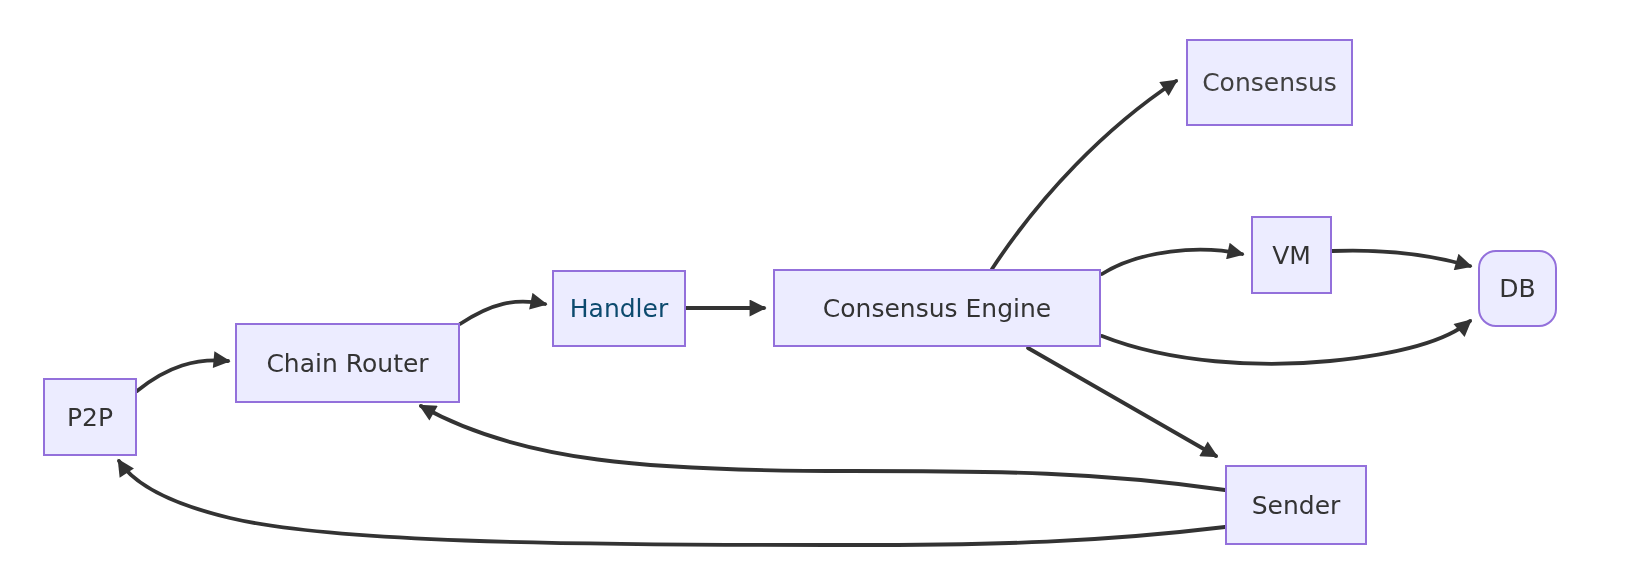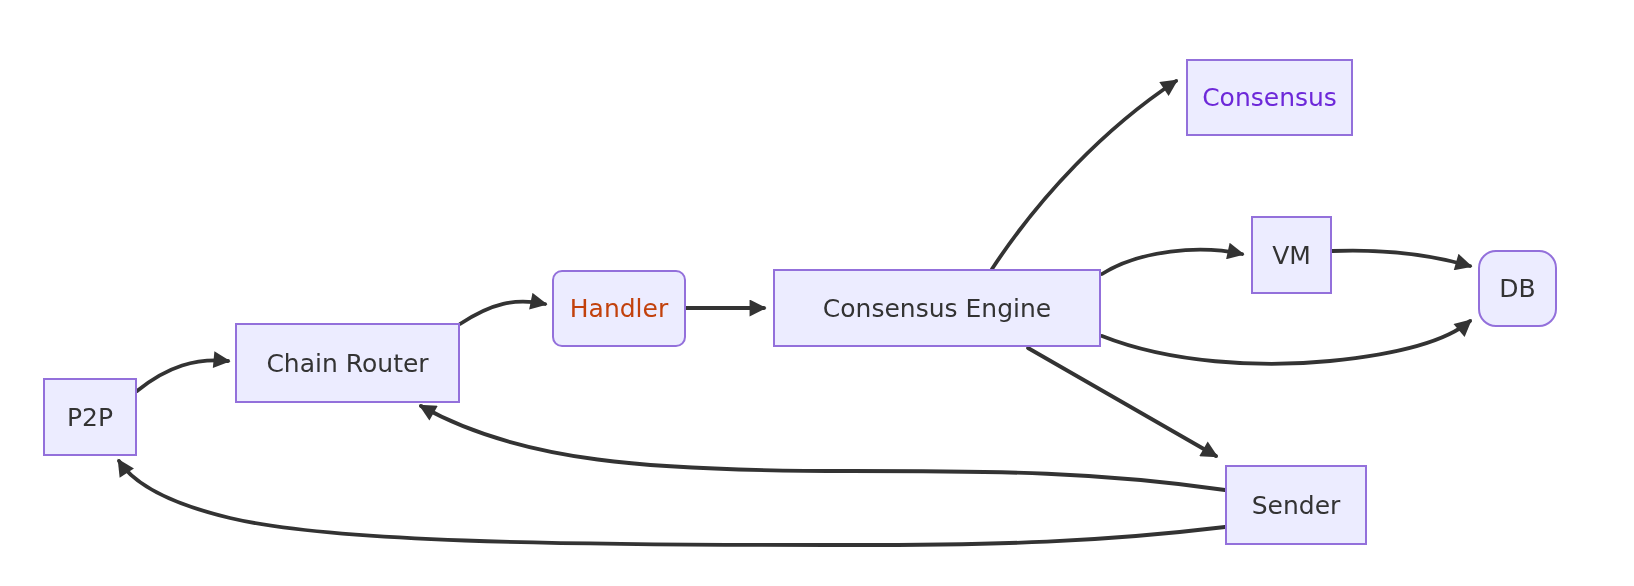--- a/index.html
+++ b/index.html
@@ -62,27 +62,27 @@
         <path d="M1225,527 C1100,542 1000,545 850,545 C550,545 330,542 230,518 C180,506 137,489 119,461" fill="none" stroke="#333333" stroke-width="3.8" stroke-linecap="round" marker-end="url(#arrowhead)"></path>
       </g>
   </svg>
   <div id="node-layer">
       <div class="node" style="left: 43px; top: 378px; width: 94px; height: 78px; background: rgb(236, 236, 255); border-color: rgb(147, 112, 219); color: rgb(51, 51, 51);">
         <span>P2P</span>
       </div>
       <div class="node" style="left: 235px; top: 323px; width: 225px; height: 80px; background: rgb(236, 236, 255); border-color: rgb(147, 112, 219); color: rgb(51, 51, 51);">
         <span>Chain Router</span>
       </div>
-      <div class="node" style="left: 552px; top: 270px; width: 134px; height: 77px; background: rgb(236, 236, 255); border-color: rgb(147, 112, 219); color: #c2410c; border-radius: 10px;">
+      <div class="node" style="left: 552px; top: 270px; width: 134px; height: 77px; background: rgb(236, 236, 255); border-color: rgb(147, 112, 219); color: #0c4a6e;">
         <span>Handler</span>
       </div>
       <div class="node" style="left: 773px; top: 269px; width: 328px; height: 78px; background: rgb(236, 236, 255); border-color: rgb(147, 112, 219); color: rgb(51, 51, 51);">
         <span>Consensus Engine</span>
       </div>
-      <div class="node" style="left: 1186px; top: 39px; width: 167px; height: 77px; background: rgb(236, 236, 255); border-color: rgb(147, 112, 219); color: #6d28d9; margin-top: 20px;">
+      <div class="node" style="left: 1186px; top: 39px; width: 167px; height: 87px; background: rgb(236, 236, 255); border-color: rgb(147, 112, 219); color: #404040;">
         <span>Consensus</span>
       </div>
       <div class="node" style="left: 1251px; top: 216px; width: 81px; height: 78px; background: rgb(236, 236, 255); border-color: rgb(147, 112, 219); color: rgb(51, 51, 51);">
         <span>VM</span>
       </div>
       <div class="node" style="left: 1478px; top: 250px; width: 79px; height: 77px; background: rgb(236, 236, 255); border-color: rgb(147, 112, 219); color: rgb(51, 51, 51); border-radius: 18px;">
         <span>DB</span>
       </div>
       <div class="node" style="left: 1225px; top: 465px; width: 142px; height: 80px; background: rgb(236, 236, 255); border-color: rgb(147, 112, 219); color: rgb(51, 51, 51); align-items: center;">
         <span>Sender</span>

